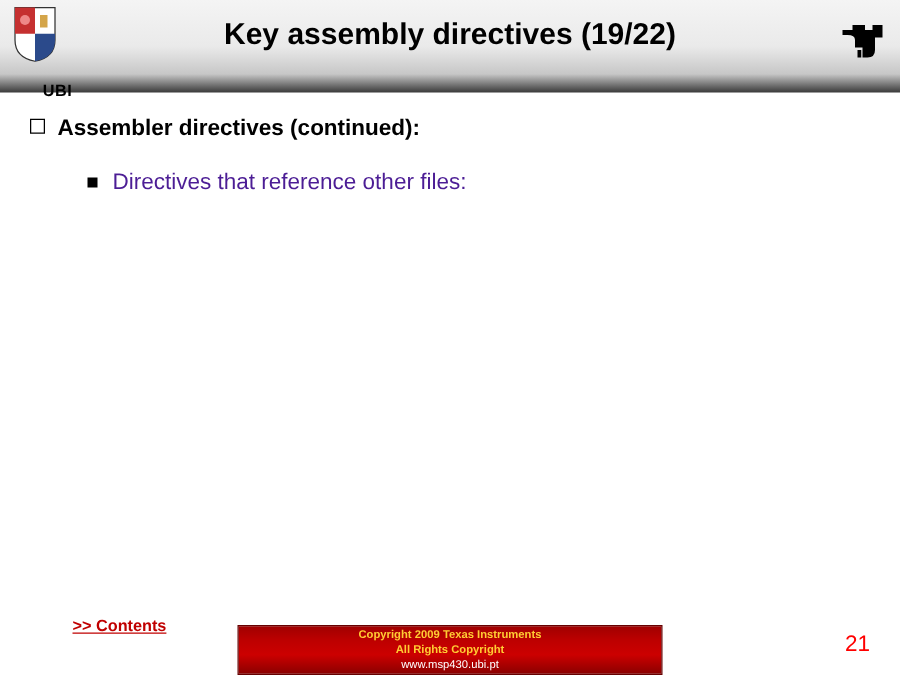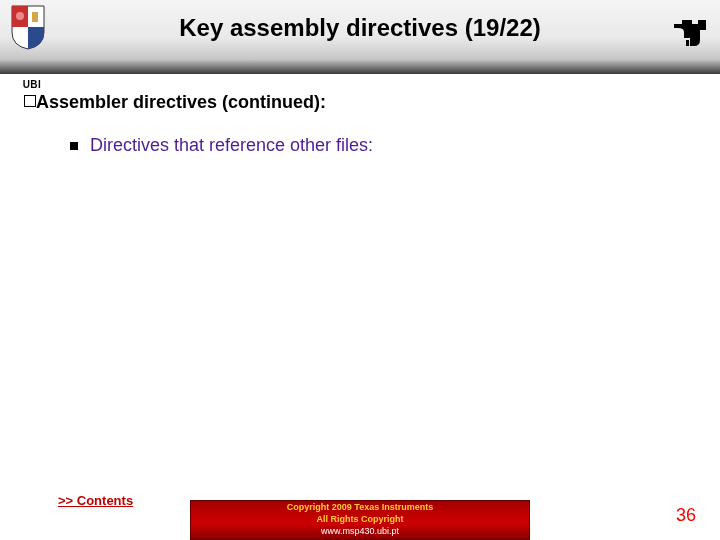--- a/index.html
+++ b/index.html
@@ -10,32 +10,32 @@
     background: linear-gradient(to bottom, #f4f4f4 0%, #eaeaea 50%, #c7c7c7 80%, #3a3a3a 100%);
     display: flex; align-items: center;
   }
   .ubi-logo {
     position: absolute; left: 6px; top: 4px; width: 44px; height: 54px;
   }
   .ubi-shield {
     width: 40px; height: 46px; position: relative; margin: 0 auto;
   }
   .ubi-label {
-    position: absolute; left: 0; top: 75px; width: 52px; text-align: center;
-    font-size: 10px; font-weight: bold; color: #000; letter-spacing: 0.5px;
+    position: absolute; left: 0; top: 61px; width: 52px; text-align: right;
+    font-size: 13px; font-weight: bold; color: #000; letter-spacing: 0.5px;
   }
   .slide-title {
     position: absolute; left: 0; width: 720px; top: 14px; text-align: center;
     font-size: 24px; font-weight: bold; color: #000;
   }
   .ti-logo {
     position: absolute; right: 10px; top: 10px; width: 42px; height: 42px;
   }
   .content { position: absolute; left: 24px; top: 92px; width: 672px; }
-  .lvl1 { display: flex; align-items: flex-start; margin-bottom: 22px; }
+  .lvl1 { display: flex; align-items: flex-start; gap: 10px; margin-bottom: 22px; }
   .lvl1 .bullet { width: 12px; height: 12px; border: 1.5px solid #000; flex-shrink: 0; margin-top: 3px; }
   .lvl1 .txt { font-size: 18px; font-weight: bold; color: #000; }
   .lvl2 { display: flex; align-items: flex-start; gap: 12px; margin-left: 46px; }
   .lvl2 .bullet { width: 8px; height: 8px; background: #000; flex-shrink: 0; margin-top: 7px; }
   .lvl2 .txt { font-size: 18px; color: #4c1d95; }
   .footer { position: absolute; left: 0; bottom: 0; width: 720px; }
   .contents-link {
     position: absolute; left: 22px; bottom: 32px;
     font-size: 13px; font-weight: bold; color: #c00000; text-decoration: underline;
     cursor: pointer;
@@ -91,16 +91,16 @@
     </div>
   </div>
 
   <div class="footer">
     <a class="contents-link">&gt;&gt; Contents</a>
     <div class="red-band">
       <div>Copyright  2009 Texas Instruments</div>
       <div>All Rights Copyright</div>
       <div class="url">www.msp430.ubi.pt</div>
     </div>
-    <div class="page-num">36</div>
+    <div class="page-num">21</div>
   </div>
 
 </div>
 
 </body></html>

